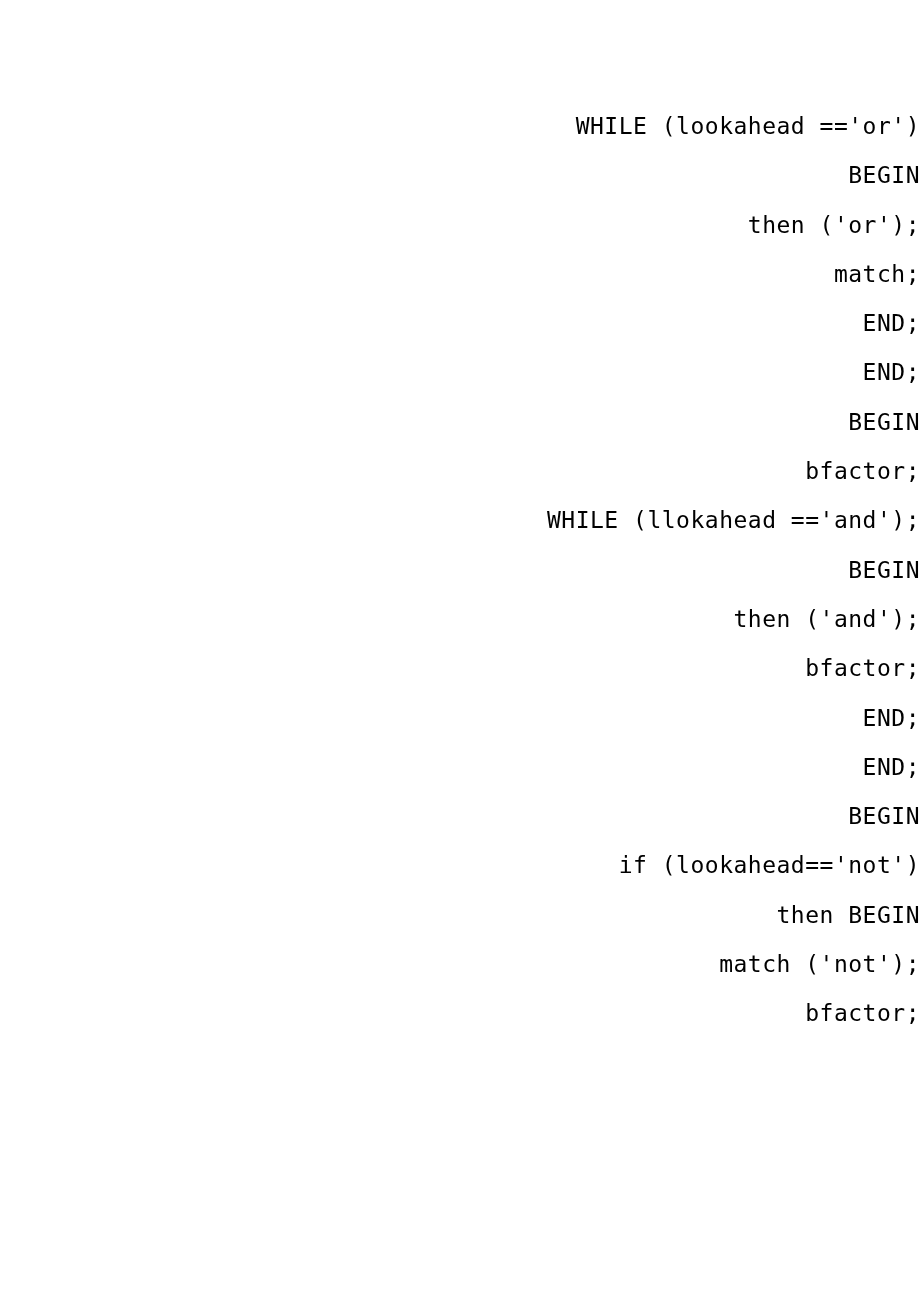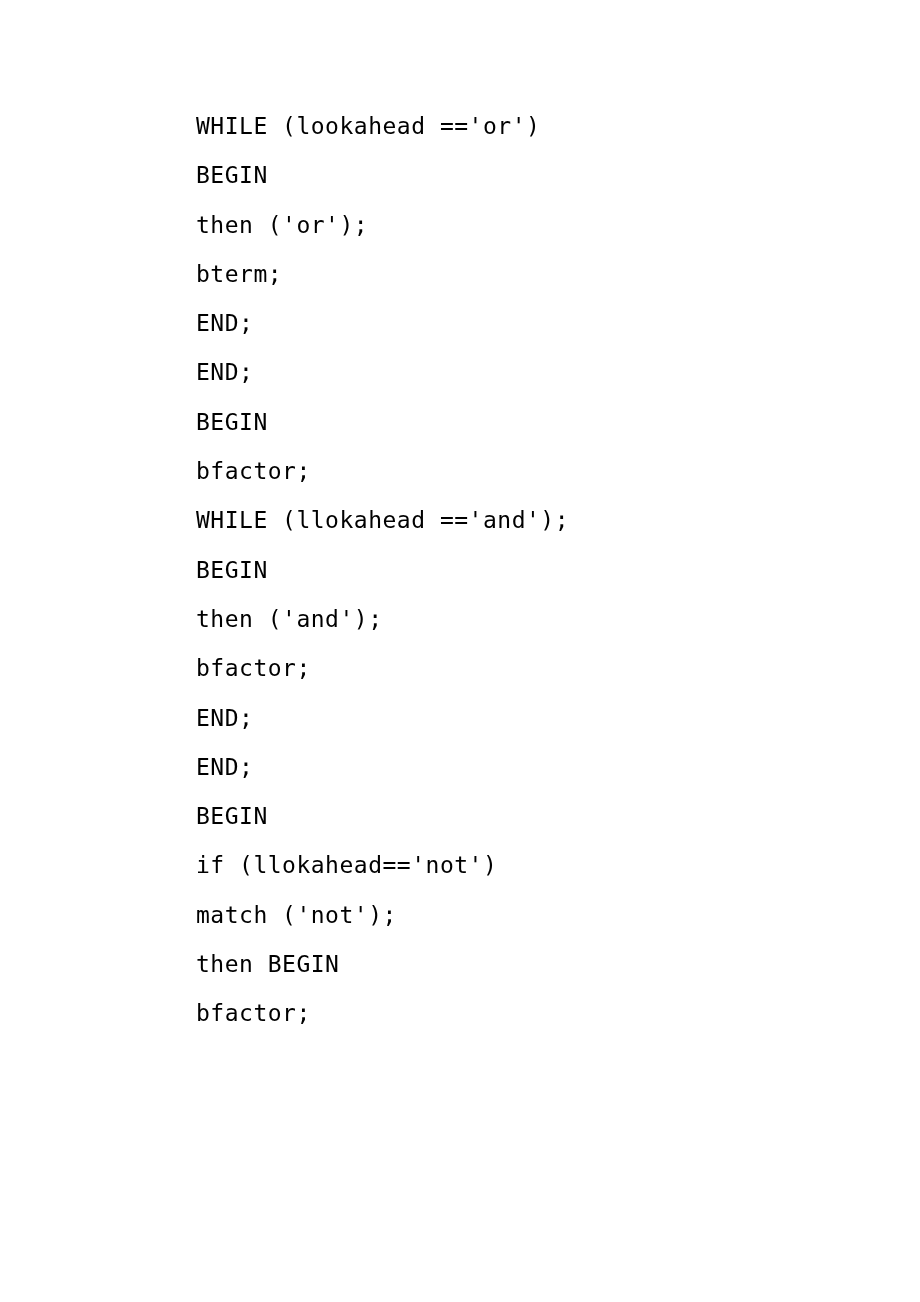--- a/index.html
+++ b/index.html
@@ -15,38 +15,39 @@
       padding-top: 115px;
       padding-left: 196px;
     }
     .code-line {
       font-size: 23px;
       color: #000000;
       line-height: 1;
       margin-bottom: 26.3px;
       white-space: pre;
       letter-spacing: 0.5px;
+      text-align: right;
     }
   </style>
 </head>
 <body>
 
 <div>
   <div class="code-line">WHILE (lookahead =='or')</div>
   <div class="code-line">BEGIN</div>
   <div class="code-line">then ('or');</div>
-  <div class="code-line">bterm;</div>
+  <div class="code-line">match;</div>
   <div class="code-line">END;</div>
   <div class="code-line">END;</div>
   <div class="code-line">BEGIN</div>
   <div class="code-line">bfactor;</div>
   <div class="code-line">WHILE (llokahead =='and');</div>
   <div class="code-line">BEGIN</div>
   <div class="code-line">then ('and');</div>
   <div class="code-line">bfactor;</div>
   <div class="code-line">END;</div>
   <div class="code-line">END;</div>
   <div class="code-line">BEGIN</div>
-  <div class="code-line">if (llokahead=='not')</div>
+  <div class="code-line">if (lookahead=='not')</div>
+  <div class="code-line">then BEGIN</div>
   <div class="code-line">match ('not');</div>
-  <div class="code-line">then BEGIN</div>
   <div class="code-line">bfactor;</div>
 </div>
 
 </body></html>

